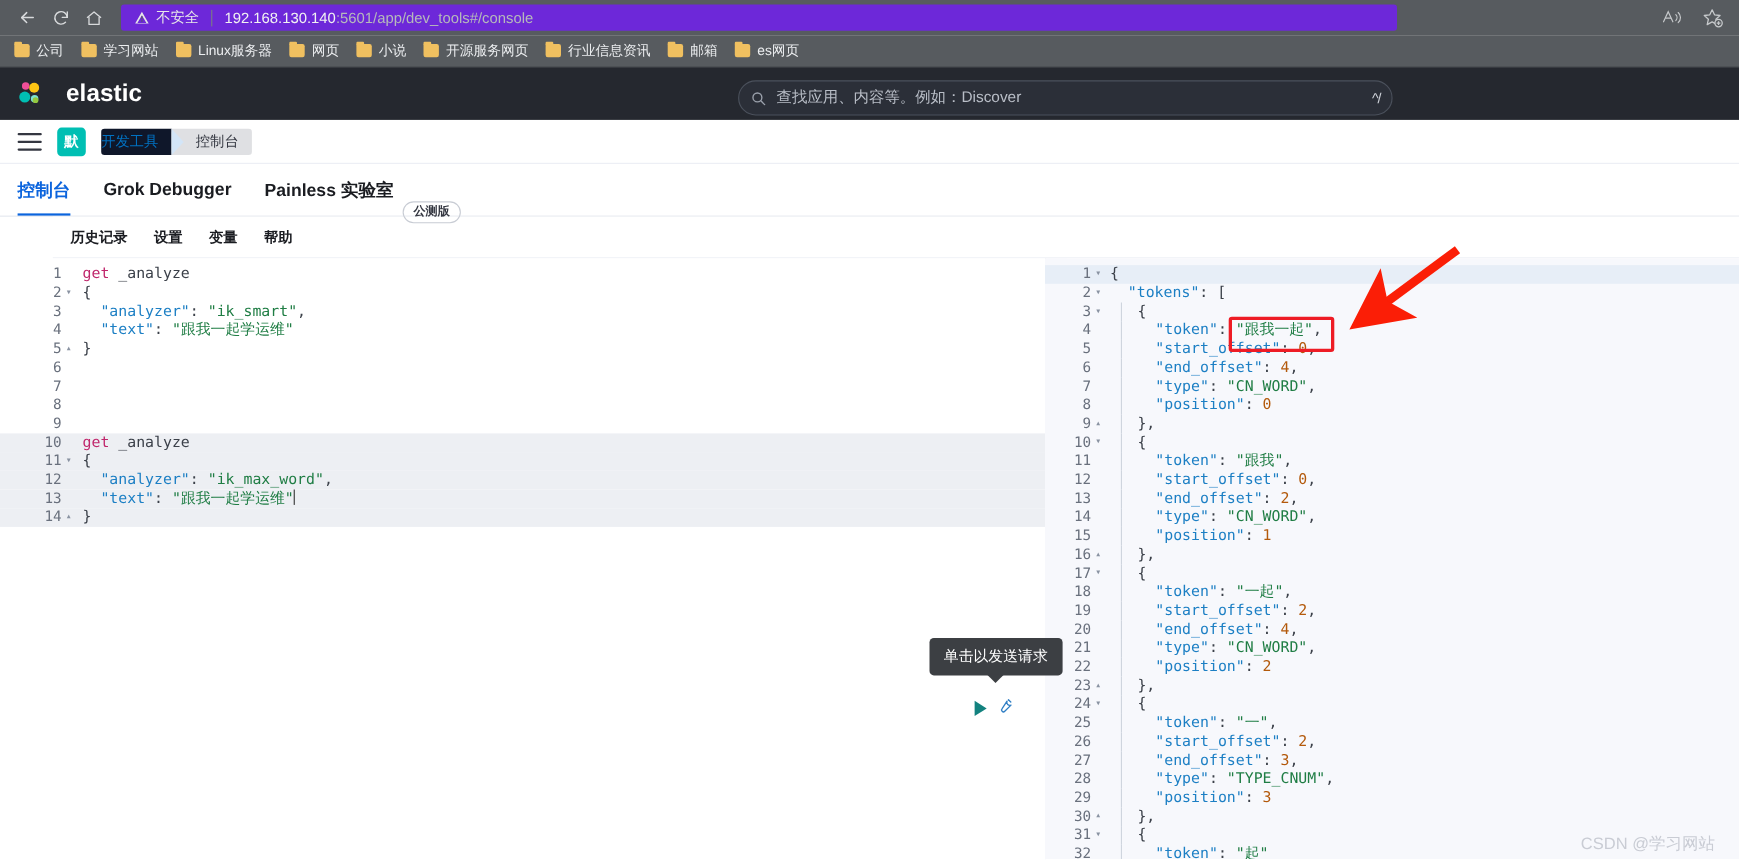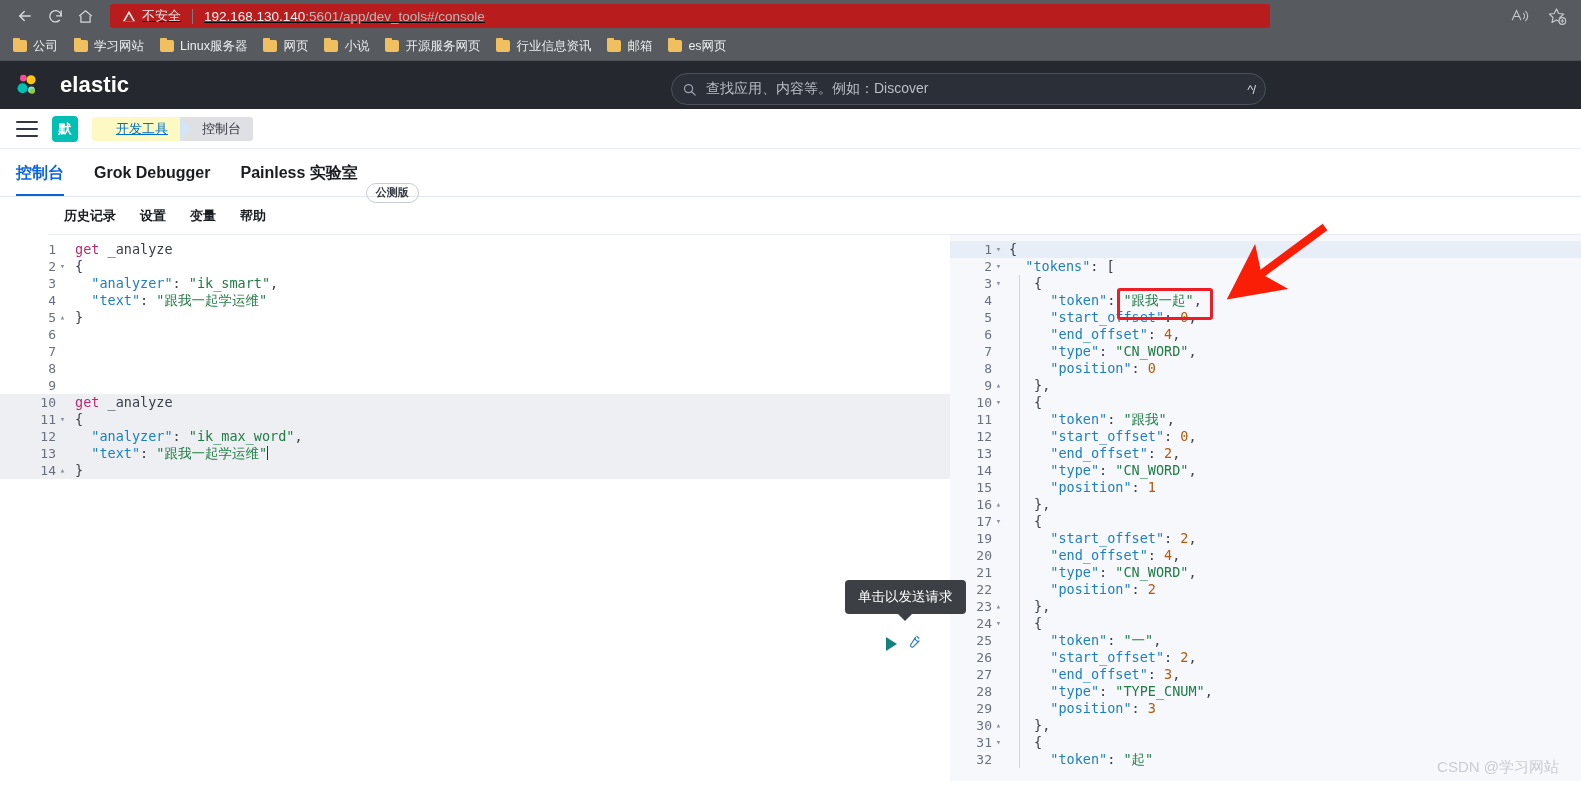--- a/index.html
+++ b/index.html
@@ -14,22 +14,22 @@
   .browser-toolbar {
     height: 32px; background: #575B5F; display: flex; align-items: center;
     padding: 0 10px; position: relative;
   }
   .nav-btn {
     width: 30px; height: 26px; display: flex; align-items: center; justify-content: center;
     color: #d8dadc; flex: none;
   }
   .nav-btn svg { display: block; }
   .omnibox {
-    margin-left: 10px; height: 24px; background: #b91c1c; border-radius: 3px;
-    display: flex; align-items: center; padding: 0 12px; flex: 1 1 auto; max-width: 1160px; text-decoration: underline;
+    margin-left: 10px; height: 24px; background: #6d28d9; border-radius: 3px;
+    display: flex; align-items: center; padding: 0 12px; flex: 1 1 auto; max-width: 1160px;
   }
   .warn-icon { width: 14px; height: 14px; margin-right: 6px; color: #e6e6e6; flex: none; }
   .insecure-text { color: #e8e8e8; font-size: 13px; white-space: nowrap; }
   .omni-sep { width: 1px; height: 15px; background: #7a7e82; margin: 0 11px; flex: none; }
   .url-host { color: #f2f2f2; font-size: 13.5px; }
   .url-path { color: #b6b9bb; font-size: 13.5px; }
   .toolbar-right { display: flex; align-items: center; margin-left: auto; gap: 6px; }
   .toolbar-right .nav-btn { color: #c6c9cb; }
 
   
@@ -75,21 +75,21 @@
   .hamburger span { display: block; height: 2px; background: #343741; border-radius: 1px; }
   .space-badge {
     width: 26px; height: 26px; background: #00BFB3; color: #fff; border-radius: 4px;
     display: flex; align-items: center; justify-content: center; font-size: 13px; font-weight: 700;
   }
   .crumbs { display: flex; align-items: center; }
   .crumb {
     height: 24px; display: flex; align-items: center; font-size: 13px;
     padding: 0 12px 0 14px; position: relative;
   }
-  .crumb.first { background: #fef9c3; color: #0071c2; border-radius: 3px 0 0 3px; padding-left: 24px; text-decoration: underline; }
+  .crumb.first { background: #0f172a; color: #0071c2; border-radius: 3px 0 0 3px; padding-left: 0; }
   .crumb.first::after {
     content: ""; position: absolute; right: -11px; top: 0; width: 0; height: 0;
     border-top: 12px solid transparent; border-bottom: 12px solid transparent;
     border-left: 11px solid #d3e5f7; z-index: 2;
   }
   .crumb.last { background: #dfe0e3; color: #343741; border-radius: 0 3px 3px 0; padding-left: 22px; margin-left: 0; }
 
   
   .tabbar {
     height: 48px; background: #fff; display: flex; align-items: flex-end;
@@ -379,20 +379,21 @@
           <div class="ln-row"><span class="ln">8</span><span class="fold"></span><span class="txt guide" style="margin-left: 14px; padding-left: 14px;"><span class="k-plain">  </span><span class="k-key">"position"</span><span class="k-punct">: </span><span class="k-num">0</span></span></div>
           <div class="ln-row"><span class="ln">9</span><span class="fold">▴</span><span class="txt guide" style="margin-left: 14px; padding-left: 14px;"><span class="k-punct">},</span></span></div>
           <div class="ln-row"><span class="ln">10</span><span class="fold">▾</span><span class="txt guide" style="margin-left: 14px; padding-left: 14px;"><span class="k-punct">{</span></span></div>
           <div class="ln-row"><span class="ln">11</span><span class="fold"></span><span class="txt guide" style="margin-left: 14px; padding-left: 14px;"><span class="k-plain">  </span><span class="k-key">"token"</span><span class="k-punct">: </span><span class="k-str">"跟我"</span><span class="k-punct">,</span></span></div>
           <div class="ln-row"><span class="ln">12</span><span class="fold"></span><span class="txt guide" style="margin-left: 14px; padding-left: 14px;"><span class="k-plain">  </span><span class="k-key">"start_offset"</span><span class="k-punct">: </span><span class="k-num">0</span><span class="k-punct">,</span></span></div>
           <div class="ln-row"><span class="ln">13</span><span class="fold"></span><span class="txt guide" style="margin-left: 14px; padding-left: 14px;"><span class="k-plain">  </span><span class="k-key">"end_offset"</span><span class="k-punct">: </span><span class="k-num">2</span><span class="k-punct">,</span></span></div>
           <div class="ln-row"><span class="ln">14</span><span class="fold"></span><span class="txt guide" style="margin-left: 14px; padding-left: 14px;"><span class="k-plain">  </span><span class="k-key">"type"</span><span class="k-punct">: </span><span class="k-str">"CN_WORD"</span><span class="k-punct">,</span></span></div>
           <div class="ln-row"><span class="ln">15</span><span class="fold"></span><span class="txt guide" style="margin-left: 14px; padding-left: 14px;"><span class="k-plain">  </span><span class="k-key">"position"</span><span class="k-punct">: </span><span class="k-num">1</span></span></div>
           <div class="ln-row"><span class="ln">16</span><span class="fold">▴</span><span class="txt guide" style="margin-left: 14px; padding-left: 14px;"><span class="k-punct">},</span></span></div>
           <div class="ln-row"><span class="ln">17</span><span class="fold">▾</span><span class="txt guide" style="margin-left: 14px; padding-left: 14px;"><span class="k-punct">{</span></span></div>
+          <div class="ln-row"><span class="ln">18</span><span class="fold"></span><span class="txt guide" style="margin-left: 14px; padding-left: 14px;"><span class="k-plain">  </span><span class="k-key">"token"</span><span class="k-punct">: </span><span class="k-str">"一起"</span><span class="k-punct">,</span></span></div>
           <div class="ln-row"><span class="ln">19</span><span class="fold"></span><span class="txt guide" style="margin-left: 14px; padding-left: 14px;"><span class="k-plain">  </span><span class="k-key">"start_offset"</span><span class="k-punct">: </span><span class="k-num">2</span><span class="k-punct">,</span></span></div>
           <div class="ln-row"><span class="ln">20</span><span class="fold"></span><span class="txt guide" style="margin-left: 14px; padding-left: 14px;"><span class="k-plain">  </span><span class="k-key">"end_offset"</span><span class="k-punct">: </span><span class="k-num">4</span><span class="k-punct">,</span></span></div>
           <div class="ln-row"><span class="ln">21</span><span class="fold"></span><span class="txt guide" style="margin-left: 14px; padding-left: 14px;"><span class="k-plain">  </span><span class="k-key">"type"</span><span class="k-punct">: </span><span class="k-str">"CN_WORD"</span><span class="k-punct">,</span></span></div>
           <div class="ln-row"><span class="ln">22</span><span class="fold"></span><span class="txt guide" style="margin-left: 14px; padding-left: 14px;"><span class="k-plain">  </span><span class="k-key">"position"</span><span class="k-punct">: </span><span class="k-num">2</span></span></div>
           <div class="ln-row"><span class="ln">23</span><span class="fold">▴</span><span class="txt guide" style="margin-left: 14px; padding-left: 14px;"><span class="k-punct">},</span></span></div>
           <div class="ln-row"><span class="ln">24</span><span class="fold">▾</span><span class="txt guide" style="margin-left: 14px; padding-left: 14px;"><span class="k-punct">{</span></span></div>
           <div class="ln-row"><span class="ln">25</span><span class="fold"></span><span class="txt guide" style="margin-left: 14px; padding-left: 14px;"><span class="k-plain">  </span><span class="k-key">"token"</span><span class="k-punct">: </span><span class="k-str">"一"</span><span class="k-punct">,</span></span></div>
           <div class="ln-row"><span class="ln">26</span><span class="fold"></span><span class="txt guide" style="margin-left: 14px; padding-left: 14px;"><span class="k-plain">  </span><span class="k-key">"start_offset"</span><span class="k-punct">: </span><span class="k-num">2</span><span class="k-punct">,</span></span></div>
           <div class="ln-row"><span class="ln">27</span><span class="fold"></span><span class="txt guide" style="margin-left: 14px; padding-left: 14px;"><span class="k-plain">  </span><span class="k-key">"end_offset"</span><span class="k-punct">: </span><span class="k-num">3</span><span class="k-punct">,</span></span></div>
           <div class="ln-row"><span class="ln">28</span><span class="fold"></span><span class="txt guide" style="margin-left: 14px; padding-left: 14px;"><span class="k-plain">  </span><span class="k-key">"type"</span><span class="k-punct">: </span><span class="k-str">"TYPE_CNUM"</span><span class="k-punct">,</span></span></div>

